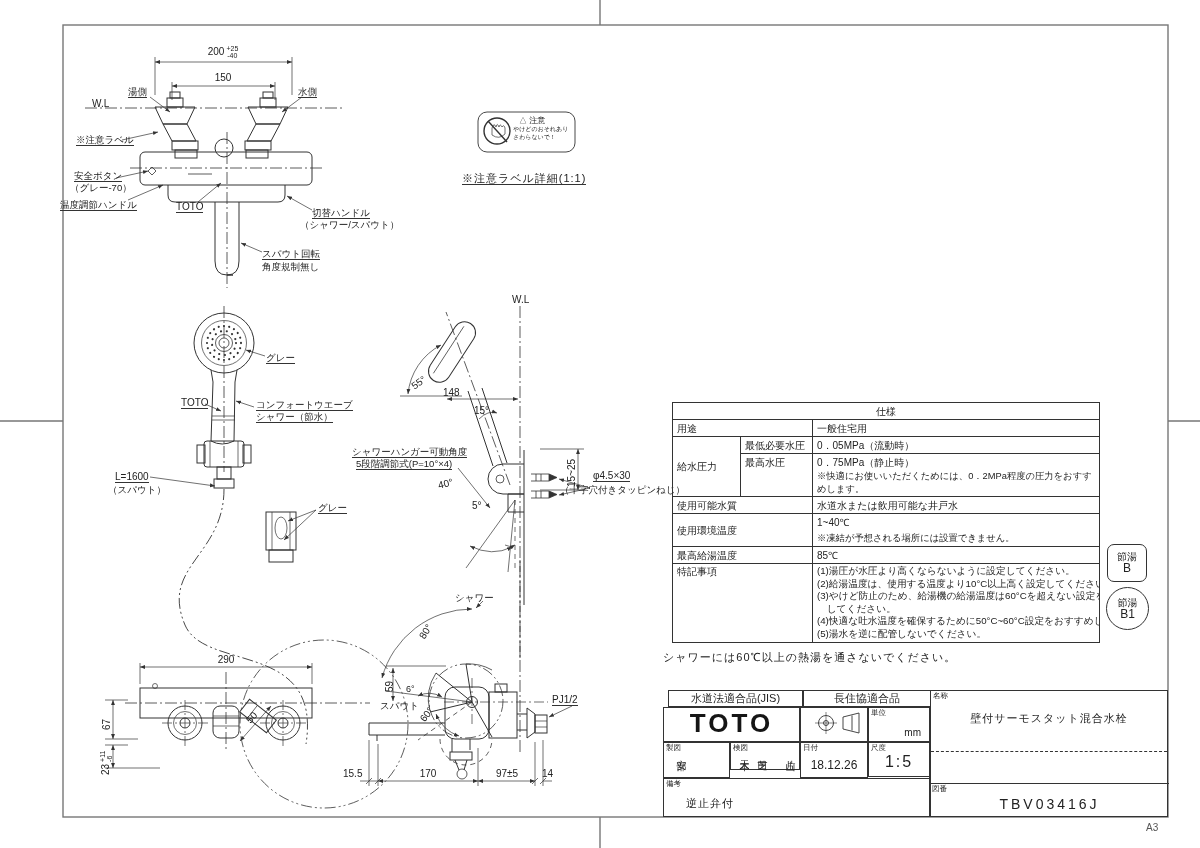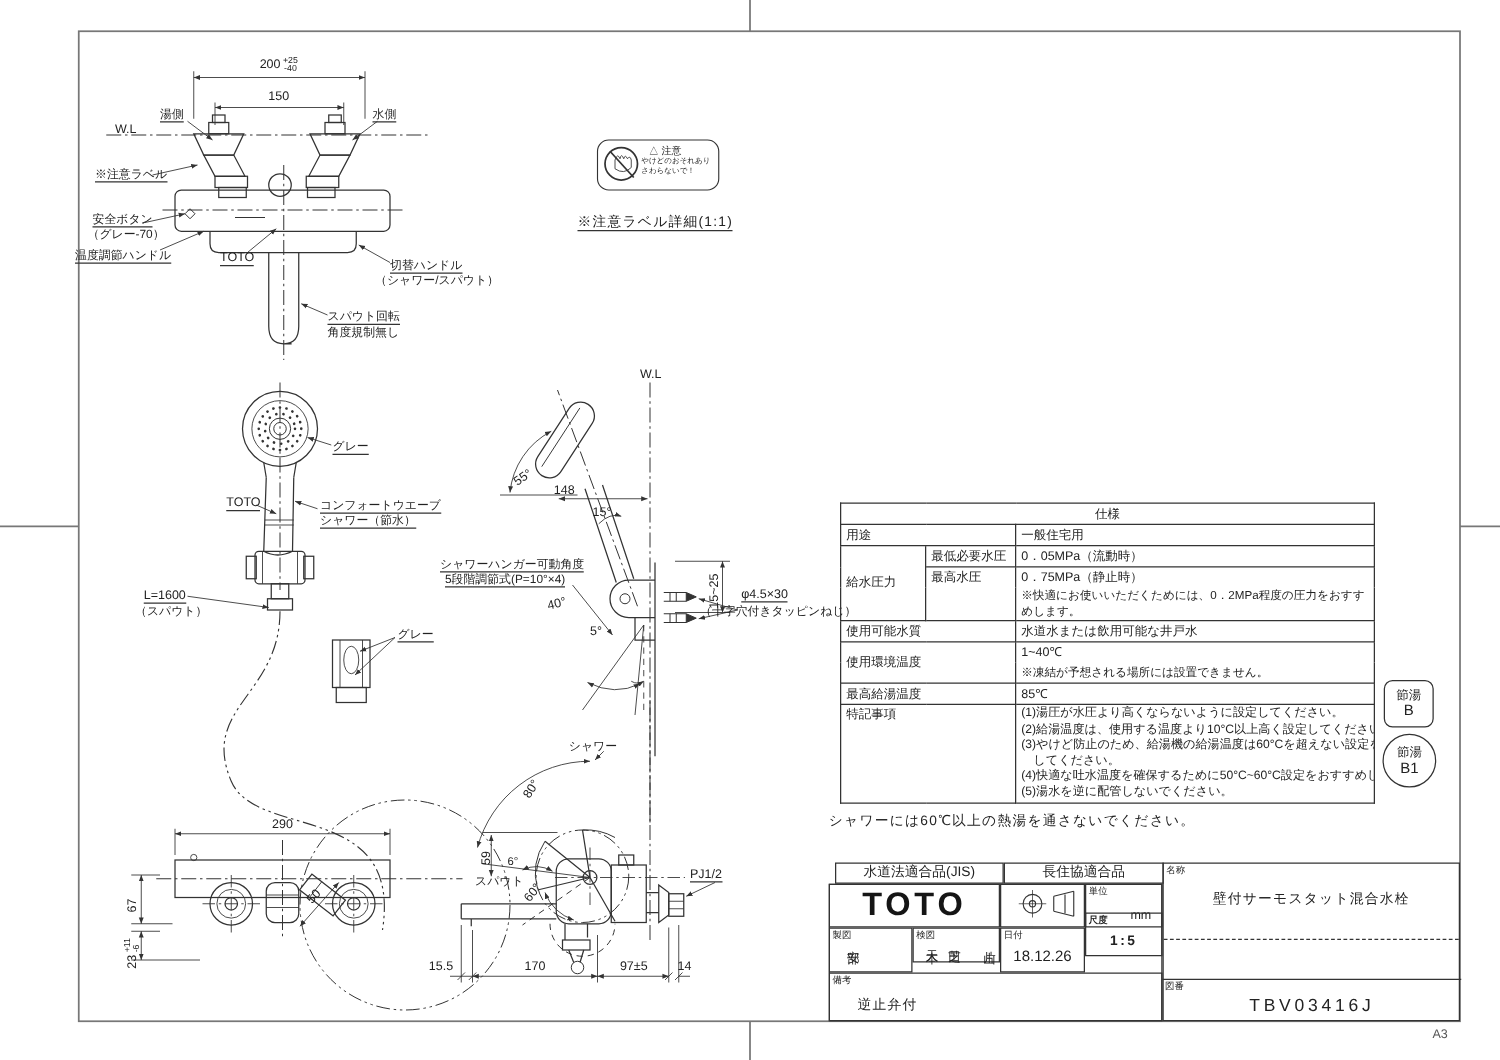--- a/index.html
+++ b/index.html
@@ -419,23 +419,23 @@
   <div class="cell" style="left:67px;top:52px;width:70px;height:28px;">
     <span class="cl-lab">検図</span>
     <div class="vtxt" style="position:absolute;left:6px;top:9px;">天本</div>
     <div class="vtxt" style="position:absolute;left:24px;top:9px;">芝田</div>
     <div class="vtxt" style="position:absolute;right:2px;top:9px;">片山</div>
   </div>
   <div class="cell" style="left:137px;top:52px;width:68px;height:36px;">
     <span class="cl-lab">日付</span>
     <div class="ctr" style="position:absolute;left:0;right:0;bottom:5px;font-size:12px;">18.12.26</div>
   </div>
-  <div class="cell" style="left:205px;top:40px;width:62px;height:35px;font-weight:bold;">
+  <div class="cell" style="left:205px;top:52px;width:62px;height:35px;">
     <span class="cl-lab">尺度</span>
-    <div class="ctr" style="position:absolute;left:0;right:0;bottom:5px;font-size:11px;letter-spacing:2px;">1:5</div>
+    <div class="ctr" style="position:absolute;left:0;right:0;bottom:5px;font-size:16px;letter-spacing:2px;">1:5</div>
   </div>
   <div class="cell" style="left:0;top:88px;width:267px;height:39px;">
     <span class="cl-lab">備考</span>
     <div style="position:absolute;left:22px;top:17px;font-size:11px;letter-spacing:1px;">逆止弁付</div>
   </div>
 
   <div class="cell" style="left:267px;top:0;width:238px;height:127px;">
     <span class="cl-lab">名称</span>
     <div class="ctr" style="position:absolute;left:0;right:0;top:20px;font-size:11px;letter-spacing:1px;">壁付サーモスタット混合水栓</div>
     <div class="dashline" style="left:0;right:0;top:60px;"></div>

